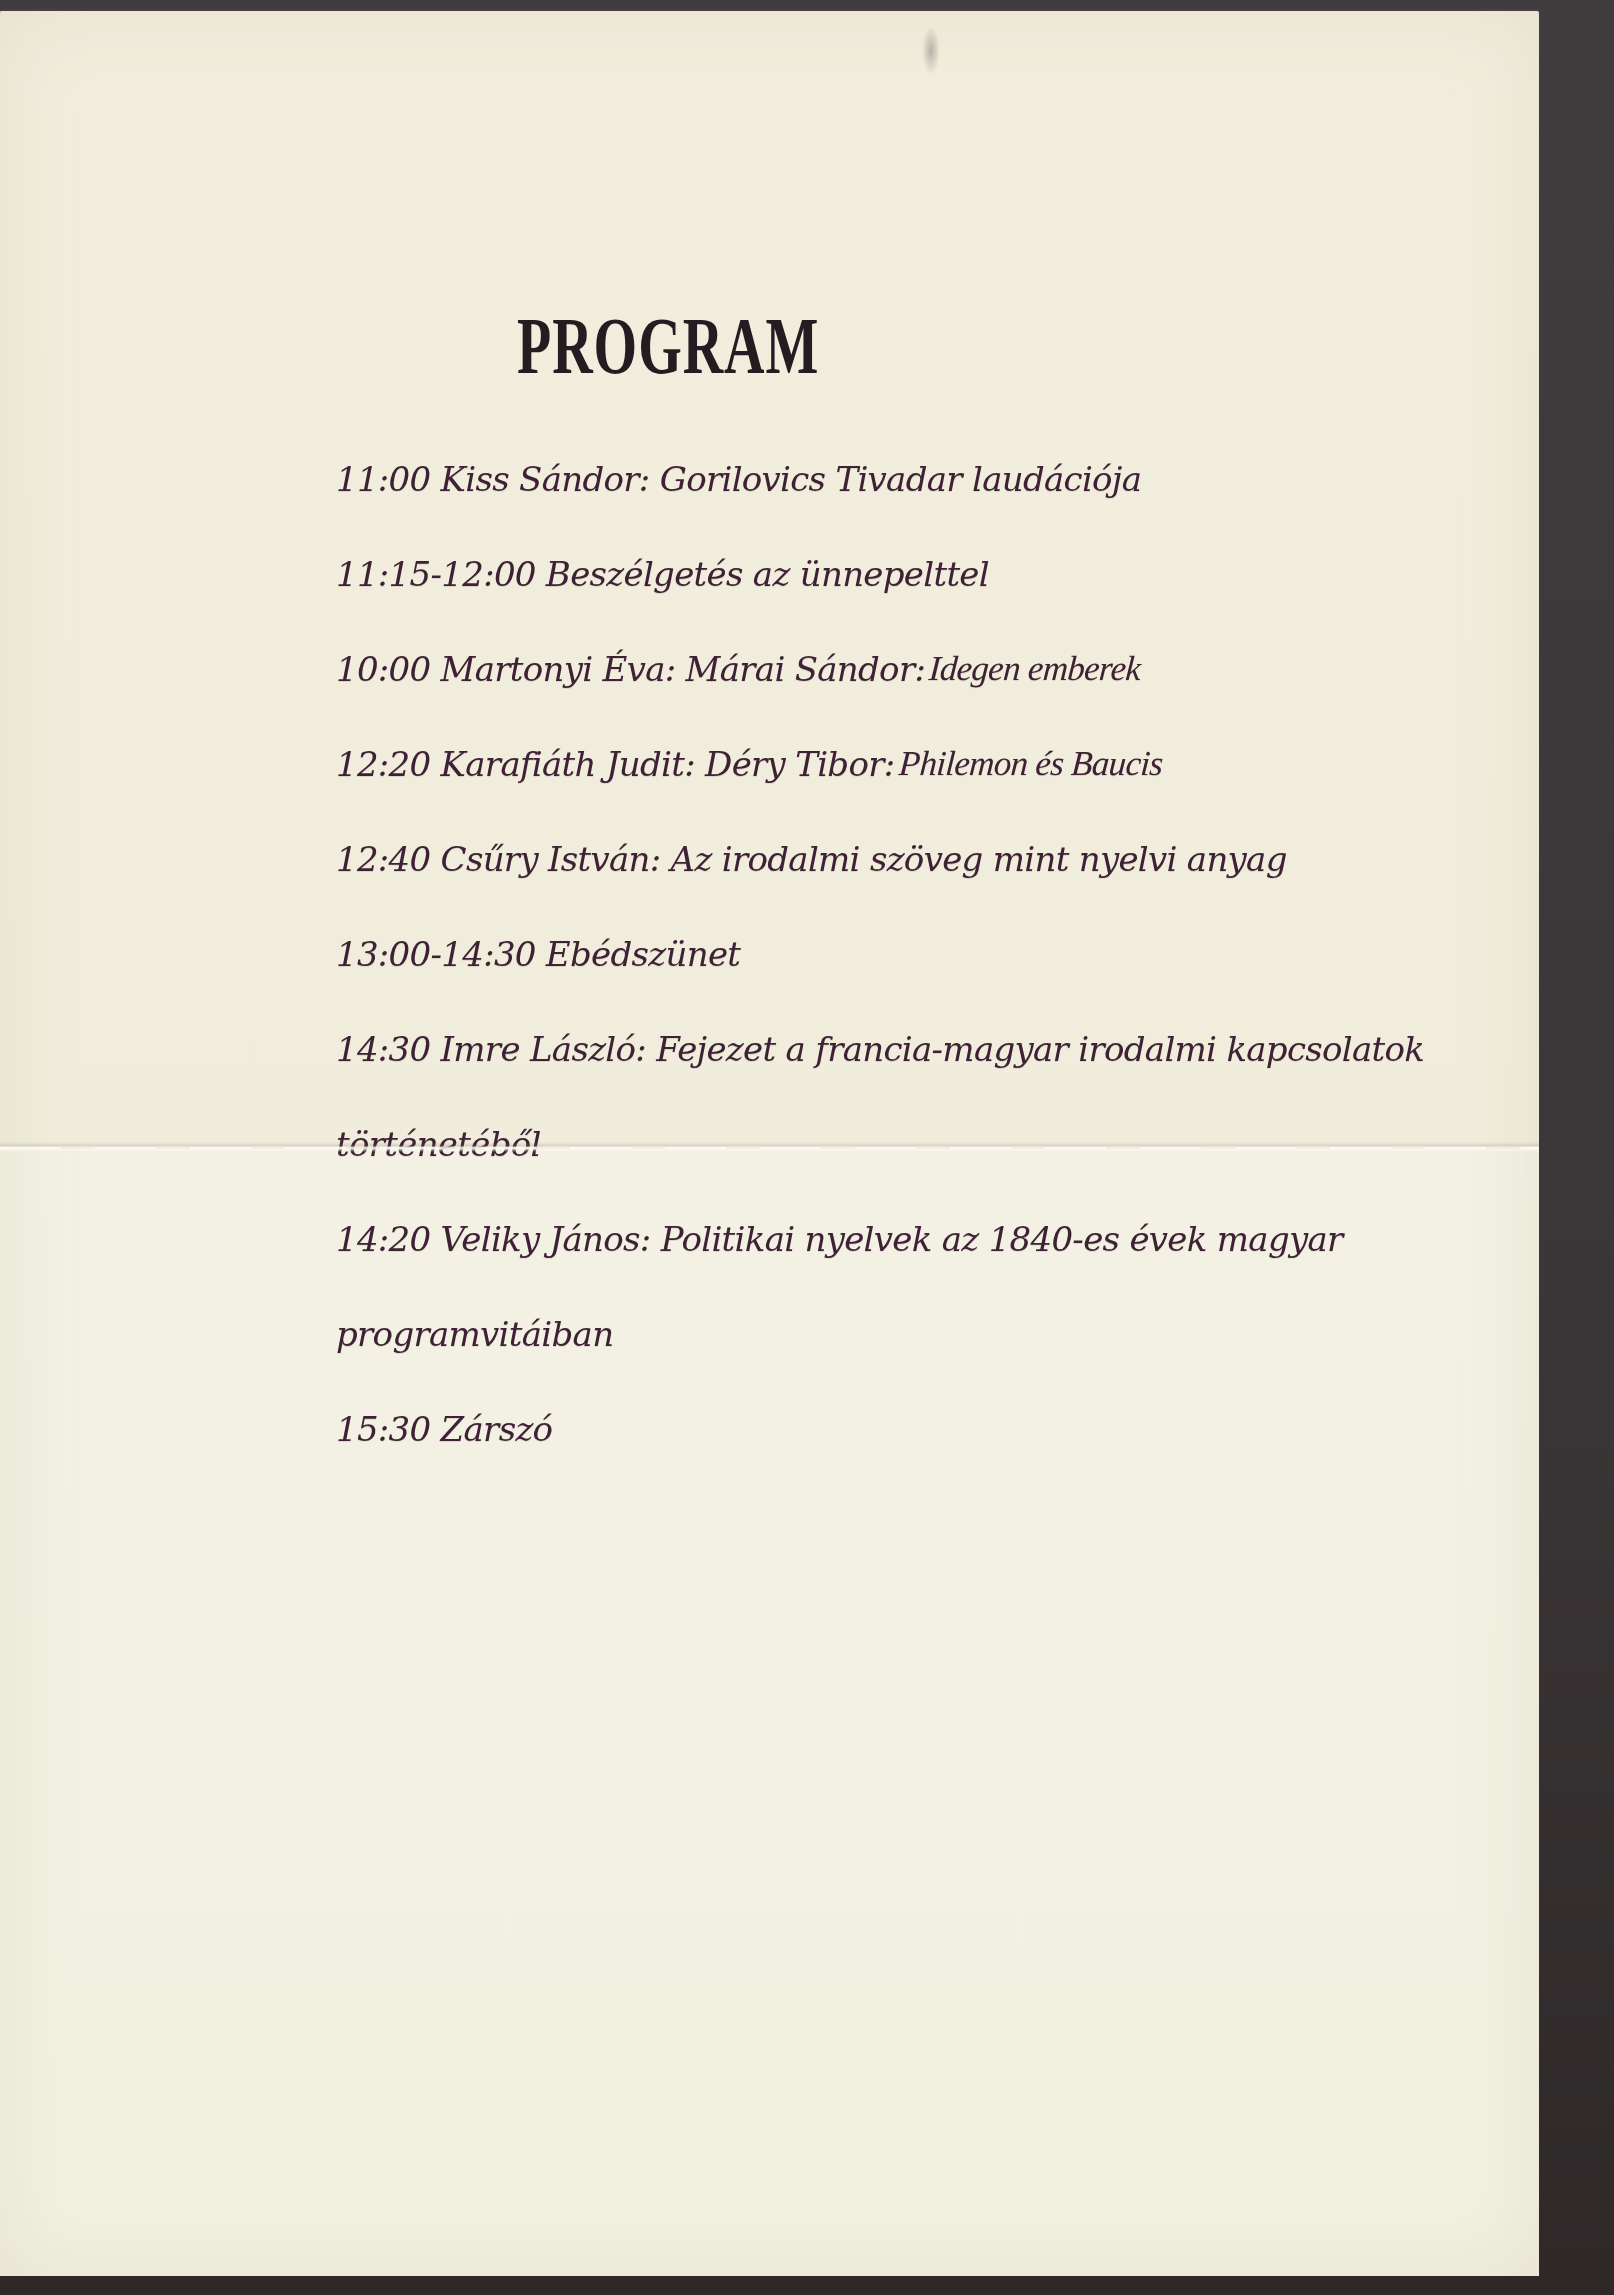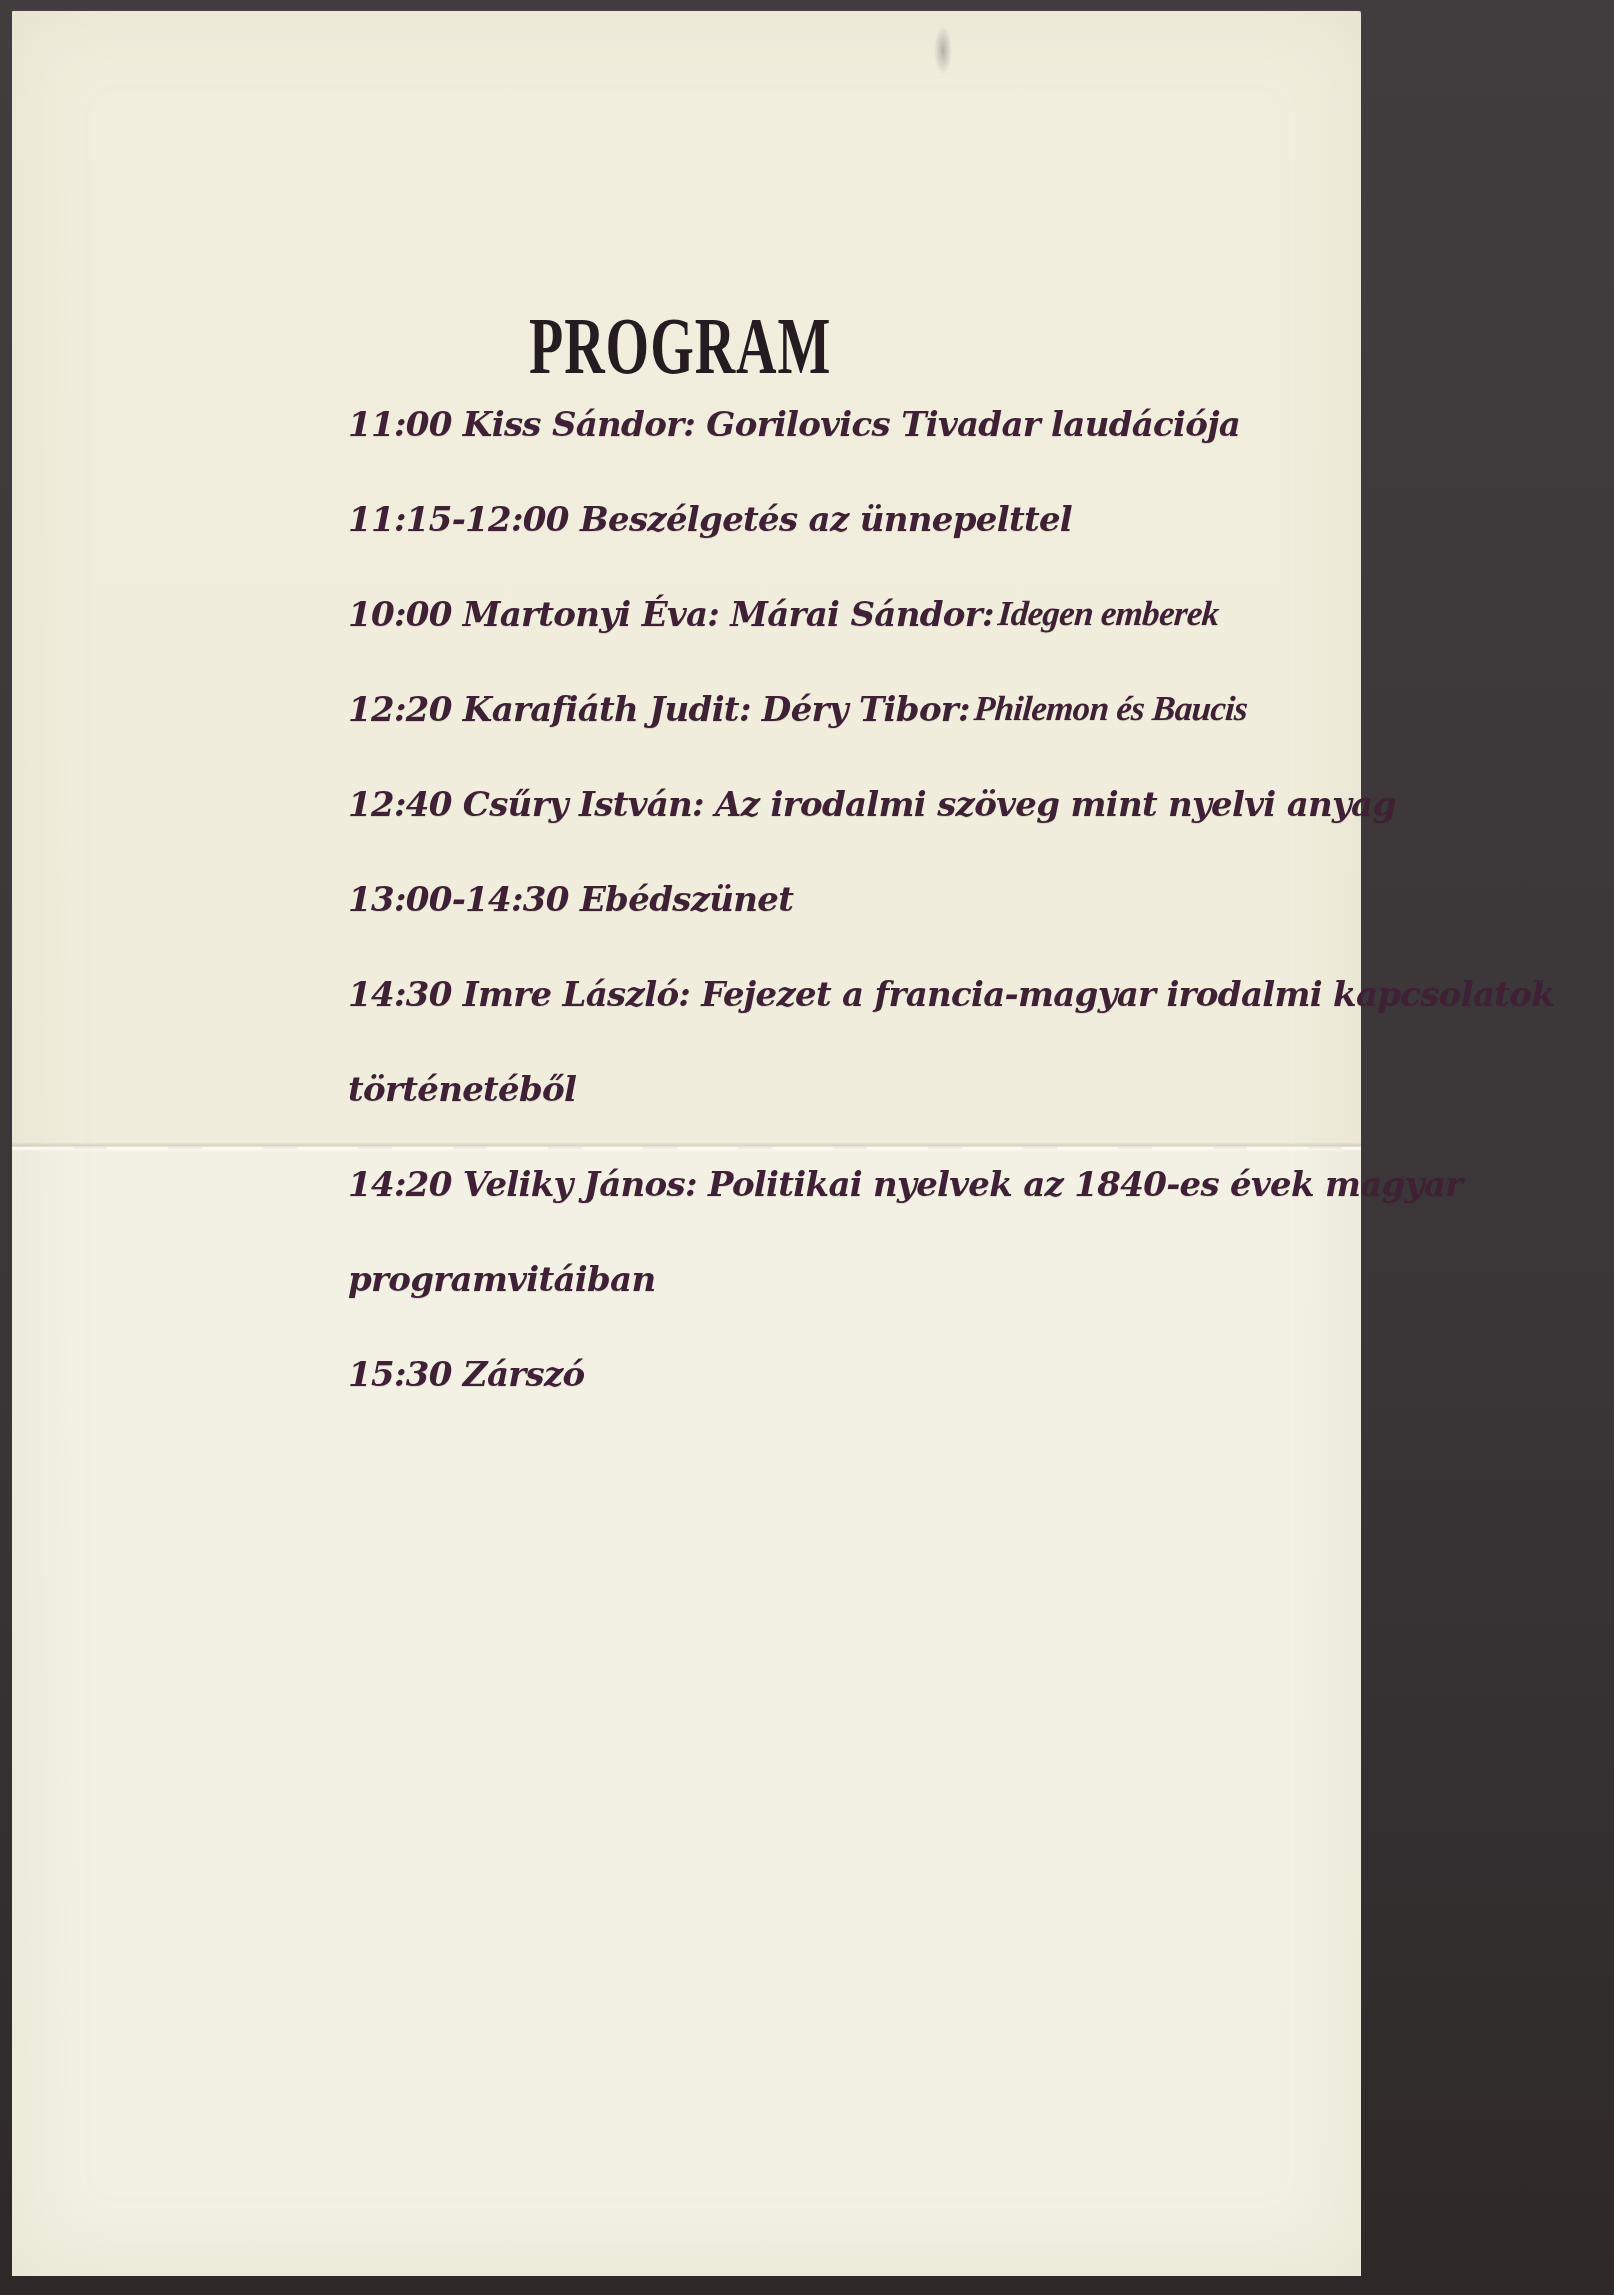--- a/index.html
+++ b/index.html
@@ -9,21 +9,21 @@
   }
   *{margin:0;padding:0;box-sizing:border-box;}
   html,body{width:1614px;height:2295px;}
   body{
     position:relative;
     background:linear-gradient(180deg,var(--frame-top,#413c3d) 0%,#3a3536 60%,var(--frame-bottom,#2e2829) 100%);
     font-family:"DejaVu Serif", serif;
     overflow:hidden;
   }
   .paper{
-    position:absolute; left:12px; top:11px; width:1349px; height:2265px;
+    position:absolute; left:0; top:11px; width:1539px; height:2265px;
     background:linear-gradient(180deg,
       var(--paper,#f1eedd) 0%, #f0eddc 49.9%,
       var(--paper-lower,#f3f1e4) 50.3%, #f2f0e1 100%);
     box-shadow:0 -2px 0 rgba(110,60,90,.35), inset 0 0 82px rgba(180,170,140,.18);
     border-radius:1.4px 2px 0 0;
   }
   .smudge{
     position:absolute; left:922px; top:15px; width:17.7px; height:49px;
     background:radial-gradient(ellipse at center, rgba(88,82,86,.38), rgba(88,82,86,0) 70%);
   }
@@ -32,26 +32,25 @@
     font-family:"Liberation Serif", serif;
     font-weight:bold; font-size:80px; line-height:1.05; letter-spacing:1.4px;
     color:var(--title-ink,#241c20);
     transform:scaleX(.70); transform-origin:left top;
     white-space:nowrap;
   }
   .lines{
     position:absolute; left:336px; top:393px; width:1200px;
   }
   .line{
-    height:95px; display:flex; align-items:flex-start;
+    height:95px; display:flex; align-items:flex-end;
     white-space:nowrap;
     font-style:italic; font-size:34px; letter-spacing:-0.7px;
     color:var(--ink,#3e2134);
     text-shadow:0 0.7px 0 rgba(62,33,52,.12);
-    font-weight:bold;
   }
   .work-title{
     font-family:"Liberation Serif", serif;
     font-style:italic; font-size:35px;
     transform:skewX(-4deg);
     display:inline-block;
     margin-left:4.1px;
   }
   .crease{
     position:absolute; left:0; top:1131px; width:100%; height:9.5px;

